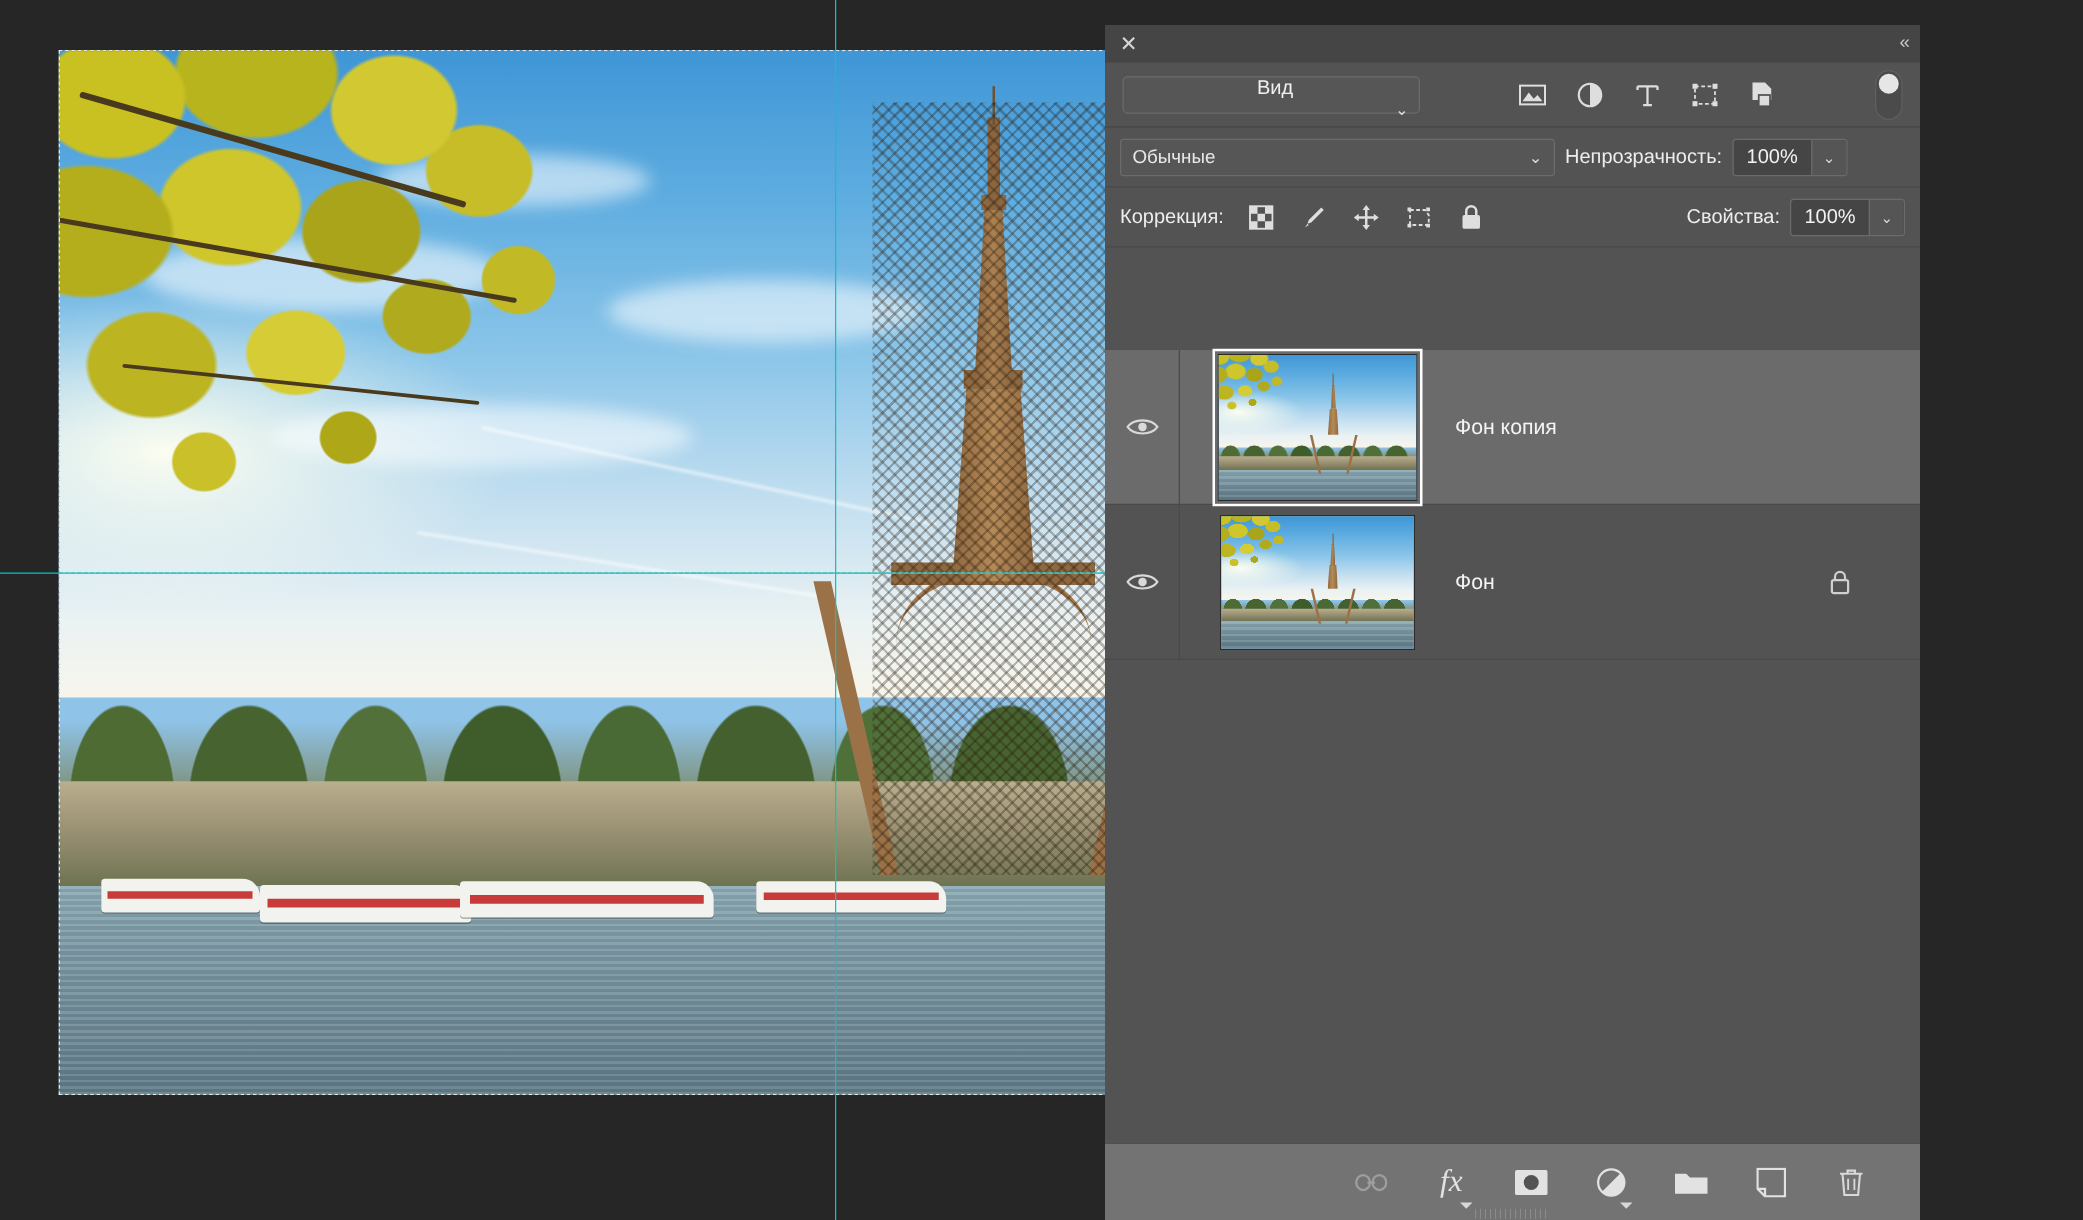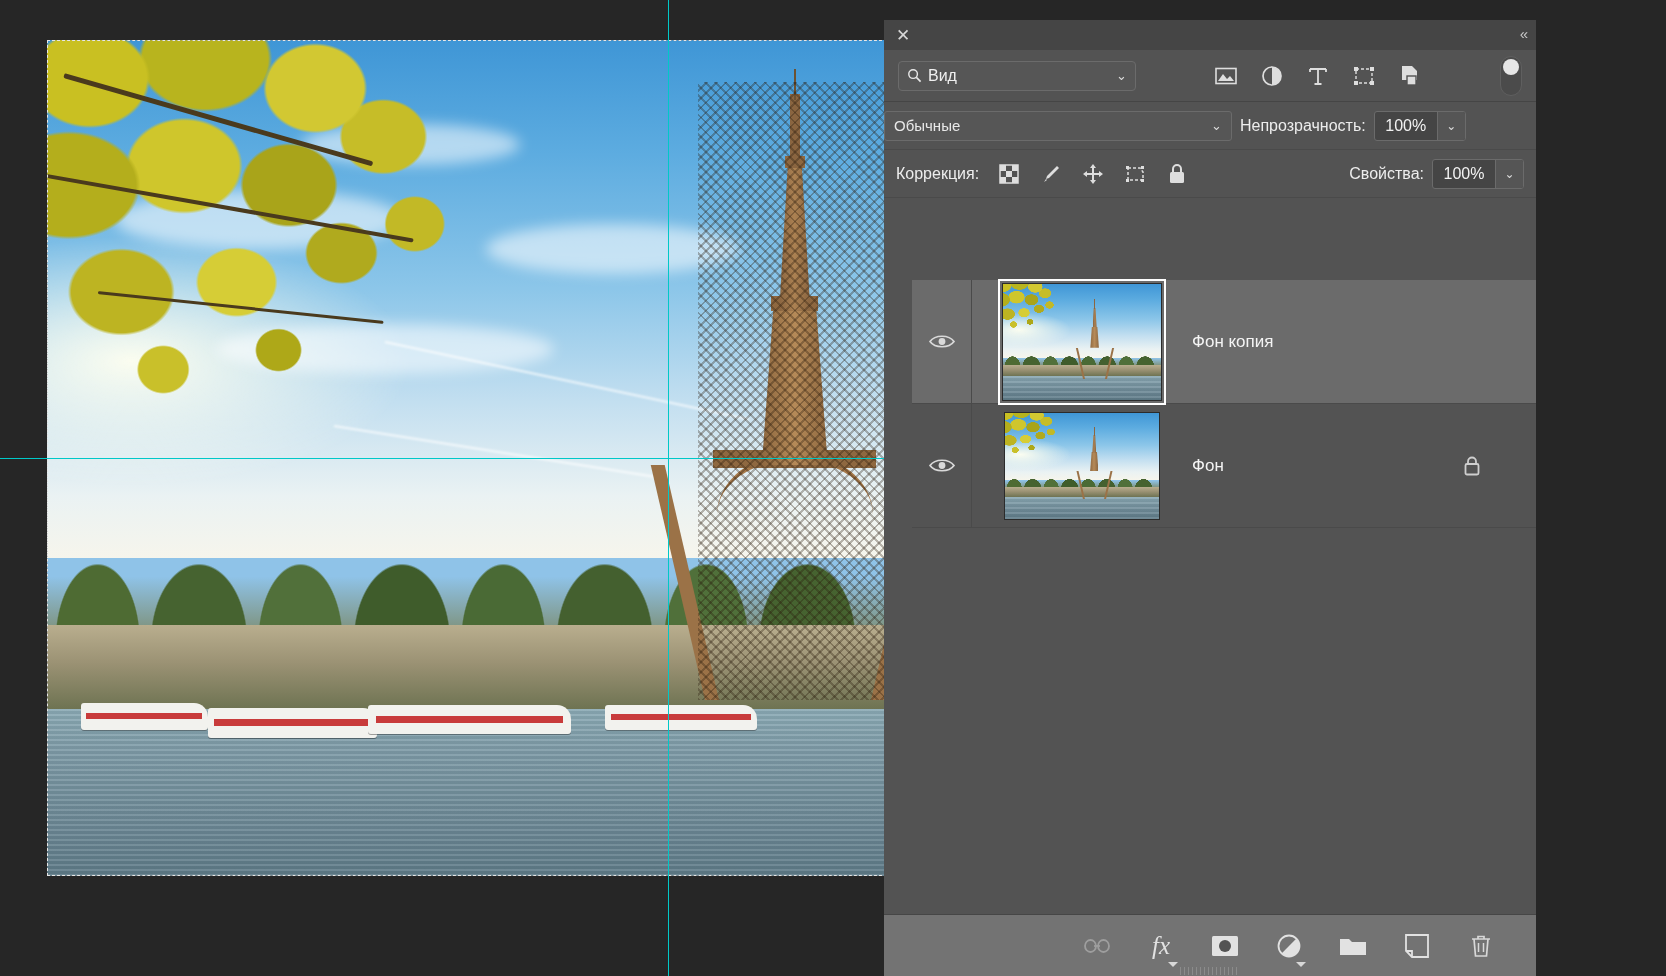--- a/index.html
+++ b/index.html
@@ -156,38 +156,38 @@
   .hamb{ width:24px; }
   .hamb span{ display:block; height:3px; background:#d2d2d2; margin:3px 0; border-radius:1px;}
 
   #filter-row{
     height:52px; display:flex; align-items:center; padding:0 14px;
     border-bottom:1px solid #454545; background:#535353;
   }
   #filter-select{
     width:238px; height:30px; background:#565656; border:1px solid #6b6b6b;
     border-radius:4px; display:flex; align-items:center; padding:0 8px;
-    position:relative; cursor:pointer;
+    position:relative; cursor:pointer;flex-direction:column;
   }
   #filter-select .lbl{ font-size:16px; color:#f0f0f0; margin-left:6px;}
   #filter-select .chev{ margin-left:auto; color:#dcdcdc; font-size:13px;}
   .kind-icons{ display:flex; align-items:center; gap:22px; margin-left:78px;}
   .kind-icons .ki{ width:24px; height:24px; cursor:pointer; display:flex; align-items:center; justify-content:center;}
   #filter-toggle{
     margin-left:auto; width:22px; height:40px; border-radius:11px;
     background:#4b4b4b; position:relative; cursor:pointer;
     border:1px solid #5f5f5f;
   }
   #filter-toggle:after{
     content:""; position:absolute; left:2px; top:2px; width:16px; height:16px;
     border-radius:50%; background:#e6e6e6;
   }
 
   #blend-row{
-    height:48px; display:flex; align-items:center; padding:0 0; gap:8px;
+    height:48px; display:flex; align-items:center; padding:0 12px; gap:8px;
     border-bottom:1px solid #4a4a4a;
   }
   #blend-select{
     flex:0 0 348px; height:30px; background:#565656; border:1px solid #6b6b6b;
     border-radius:3px; display:flex; align-items:center; padding:0 9px; cursor:pointer;
   }
   #blend-select .chev{ margin-left:auto; font-size:13px; color:#dcdcdc;}
   .field-label{ font-size:16px; color:#ededed; white-space:nowrap; }
   .numbox{
     height:30px; background:#454545; border:1px solid #6b6b6b; border-radius:3px;
@@ -204,21 +204,21 @@
     border-bottom:1px solid #4a4a4a;
   }
   #lock-row .lbl{ font-size:16px; color:#ededed; }
   .lock-ic{ width:24px; height:24px; display:flex; align-items:center; justify-content:center; cursor:pointer;}
   #fill-group{ margin-left:auto; display:flex; align-items:center; gap:8px;}
 
   
   #layer-list{ position:absolute; left:0; right:0; top:260px; bottom:62px; background:#535353;}
   .layer-row{
     height:124px; display:flex; align-items:center;
-    border-bottom:1px solid #4a4a4a; position:relative; cursor:pointer;margin-left:28px;
+    border-bottom:1px solid #4a4a4a; position:relative; cursor:pointer;
   }
   .layer-row.selected{ background:#6b6b6b; }
   .eye-cell{
     width:60px; height:100%; display:flex; align-items:center; justify-content:center;
     border-right:1px solid #4a4a4a; cursor:pointer;
   }
   .thumb-cell{ width:220px; display:flex; align-items:center; justify-content:center;}
   .thumb{
     width:160px; height:118px; position:relative; border:1px solid #2b2b2b;
     overflow:hidden; background:#8fc3e8;

